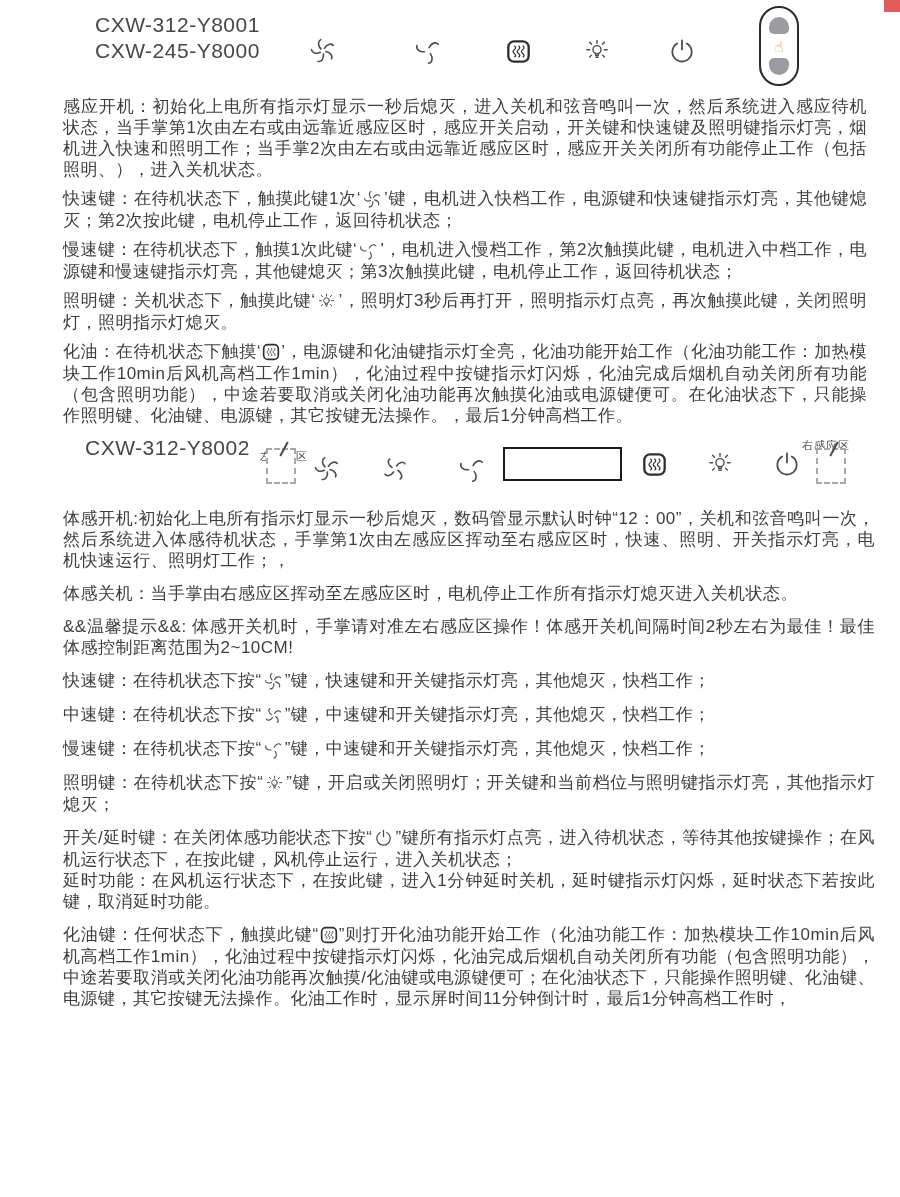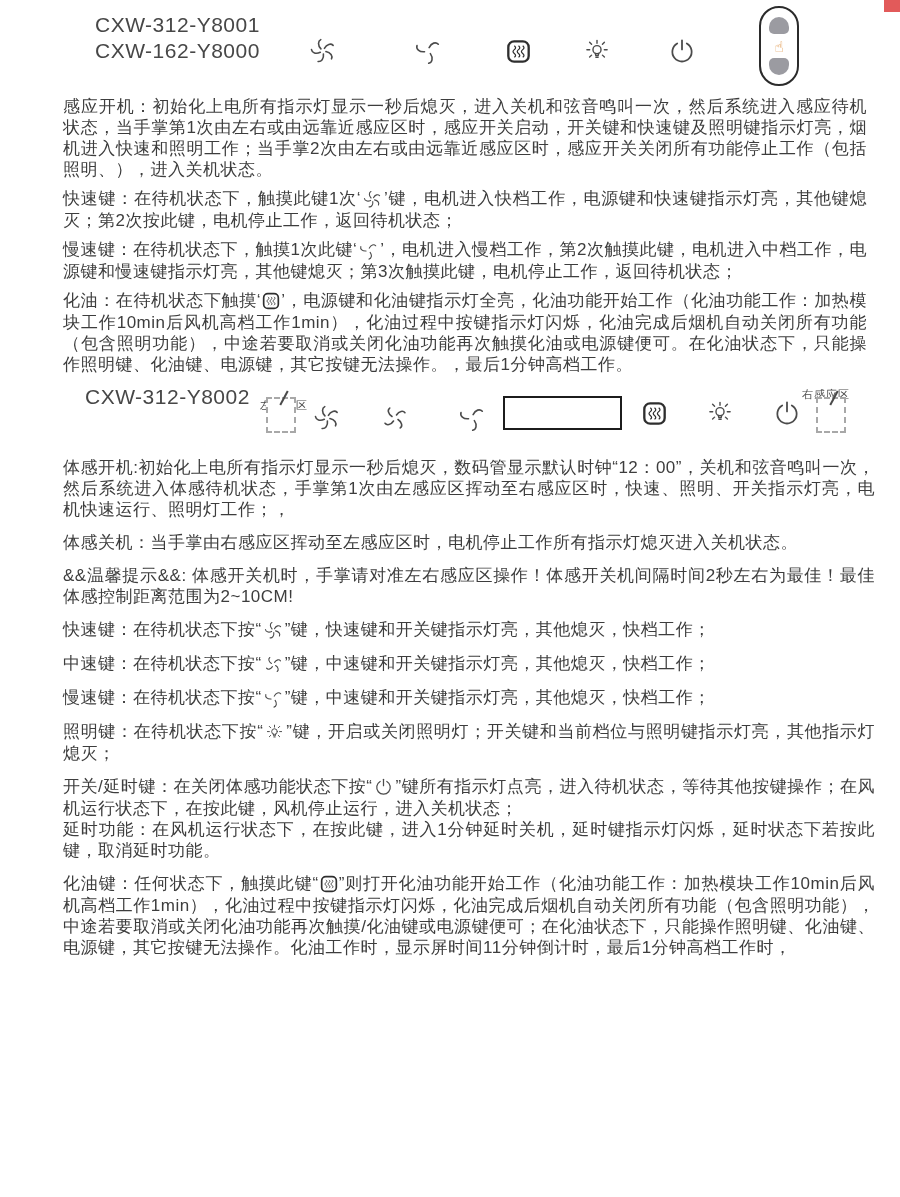--- a/index.html
+++ b/index.html
@@ -36,21 +36,21 @@
 </style>
 </head>
 <body>
 
 <div class="page">
   <div class="red-marker"></div>
 
   <div class="row1">
     <div class="models">
       <div>CXW-312-Y8001</div>
-      <div>CXW-162-Y8000</div>
+      <div>CXW-245-Y8000</div>
     </div>
     <span class="hicon" style="left:308px;top:36px;">
         <svg viewBox="0 0 32 32">
           <g fill="none" stroke="#4b4b4b" stroke-linecap="round" stroke-width="1.7">
             <path transform="rotate(0 16 16)" d="M17.5 13.2 C20 8.6 24.4 7.6 26.8 10"></path>
             <path transform="rotate(72 16 16)" d="M17.5 13.2 C20 8.6 24.4 7.6 26.8 10"></path>
             <path transform="rotate(144 16 16)" d="M17.5 13.2 C20 8.6 24.4 7.6 26.8 10"></path>
             <path transform="rotate(216 16 16)" d="M17.5 13.2 C20 8.6 24.4 7.6 26.8 10"></path>
             <path transform="rotate(288 16 16)" d="M17.5 13.2 C20 8.6 24.4 7.6 26.8 10"></path>
           </g>
@@ -117,20 +117,34 @@
               <path transform="rotate(288 16 16)" d="M17.5 13.2 C20 8.6 24.4 7.6 26.8 10"></path>
             </g>
           </svg></span>’键，电机进入快档工作，电源键和快速键指示灯亮，其他键熄灭；第2次按此键，电机停止工作，返回待机状态；</p>
       <p class="para">慢速键：在待机状态下，触摸1次此键‘<span class="inline-icon icon-fan-slow"><svg viewBox="0 0 32 32">
             <g fill="none" stroke="#4b4b4b" stroke-linecap="round" stroke-width="1.7">
               <path transform="rotate(0 16 16)" d="M17.2 12.4 C19.6 7.2 24.4 6 27 8.8"></path>
               <path transform="rotate(120 16 16)" d="M17.2 12.4 C19.6 7.2 24.4 6 27 8.8"></path>
               <path transform="rotate(240 16 16)" d="M17.2 12.4 C19.6 7.2 24.4 6 27 8.8"></path>
             </g>
           </svg></span>’，电机进入慢档工作，第2次触摸此键，电机进入中档工作，电源键和慢速键指示灯亮，其他键熄灭；第3次触摸此键，电机停止工作，返回待机状态；</p>
+      <p class="para">照明键：关机状态下，触摸此键‘<span class="inline-icon icon-light"><svg viewBox="0 0 32 32">
+            <g fill="none" stroke="#4b4b4b" stroke-linecap="round" stroke-width="1.5">
+              <circle cx="16" cy="14.6" r="4.3"></circle>
+              <path d="M14.2 18.5 l0.6 2.6 h2.4 l0.6 -2.6"></path>
+              <path d="M14.9 22.8 h2.2"></path>
+              <path d="M16 4.8 v3"></path>
+              <path d="M8.1 6.7 l2.1 2.1"></path>
+              <path d="M23.9 6.7 l-2.1 2.1"></path>
+              <path d="M5.2 14.6 h3"></path>
+              <path d="M23.8 14.6 h3"></path>
+              <path d="M8.1 22.5 l2.1 -2.1"></path>
+              <path d="M23.9 22.5 l-2.1 -2.1"></path>
+            </g>
+          </svg></span>’，照明灯3秒后再打开，照明指示灯点亮，再次触摸此键，关闭照明灯，照明指示灯熄灭。</p>
       <p class="para">化油：在待机状态下触摸‘<span class="inline-icon icon-heater"><svg viewBox="0 0 28 28">
             <rect x="2.6" y="2.6" width="22.8" height="22.8" rx="6.5" fill="none" stroke="#2e2e2e" stroke-width="2.6"></rect>
             <g fill="none" stroke="#2e2e2e" stroke-width="1.4">
               <path d="M9.3 7.6 c1.9 1.6 1.9 2.7 0 4.3 c-1.9 1.6 -1.9 2.7 0 4.3 c1.9 1.6 1.9 2.7 0 4.3"></path>
               <path d="M14 7.6 c1.9 1.6 1.9 2.7 0 4.3 c-1.9 1.6 -1.9 2.7 0 4.3 c1.9 1.6 1.9 2.7 0 4.3"></path>
               <path d="M18.7 7.6 c1.9 1.6 1.9 2.7 0 4.3 c-1.9 1.6 -1.9 2.7 0 4.3 c1.9 1.6 1.9 2.7 0 4.3"></path>
             </g>
           </svg></span>’，电源键和化油键指示灯全亮，化油功能开始工作（化油功能工作：加热模块工作10min后风机高档工作1min），化油过程中按键指示灯闪烁，化油完成后烟机自动关闭所有功能（包含照明功能），中途若要取消或关闭化油功能再次触摸化油或电源键便可。在化油状态下，只能操作照明键、化油键、电源键，其它按键无法操作。，最后1分钟高档工作。</p>
     </section>
 

